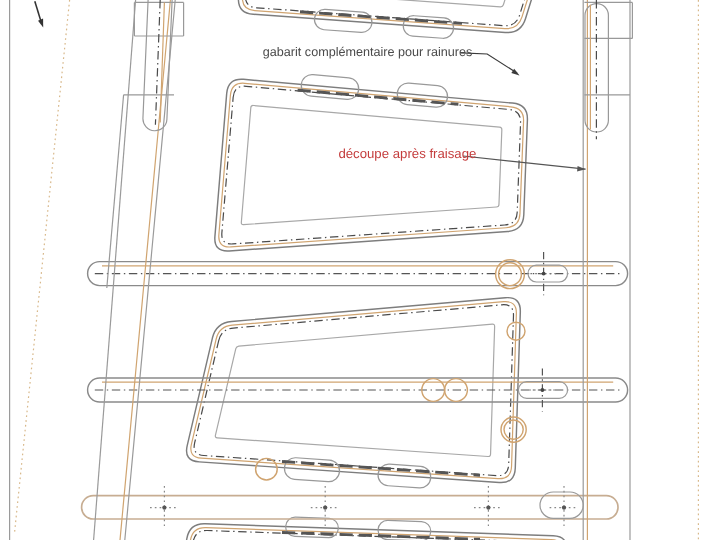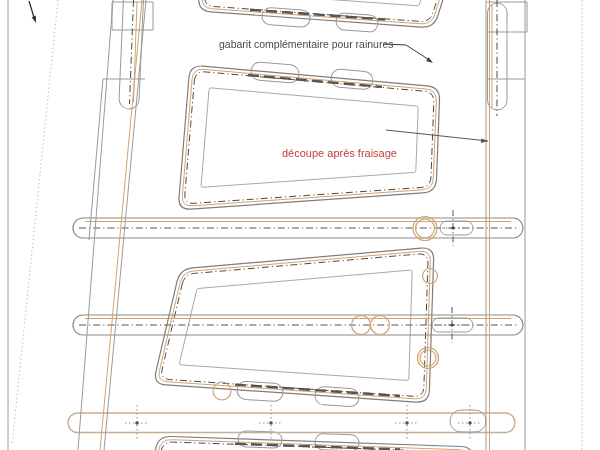--- a/index.html
+++ b/index.html
@@ -1,21 +1,21 @@
 <!DOCTYPE html>
 <html><head>
 <meta charset="utf-8">
 <style>
   html,body{margin:0;padding:0;background:#fff;}
   #viewport{position:relative;width:600px;height:450px;background:#fef9c3;overflow:hidden;
             font-family:"Liberation Sans",sans-serif;}
   #drawing{position:absolute;left:0;top:0;}
   .label{position:absolute;white-space:nowrap;line-height:1.1;}
   #label-groove{left:219px;top:39px;font-size:10.5px;}
-  #label-decoupe{left:282px;top:123px;font-size:11px;margin-top:24px;}
+  #label-decoupe{left:282px;top:123px;font-size:11px;}
 </style>
 </head>
 <body>
 
 <div id="viewport">
   <svg id="drawing" width="600" height="450" viewBox="0 0 600 450">
       <rect x="0" y="0" width="600" height="450" fill="#ffffff"></rect>
       <g fill="none">
         <line x1="8" y1="0" x2="8" y2="450" stroke="#9a9a9a" stroke-width="1"></line>
         <line x1="58" y1="0" x2="12" y2="445" stroke="#d8b88a" stroke-width="1" stroke-dasharray="1.4 2.6"></line>

